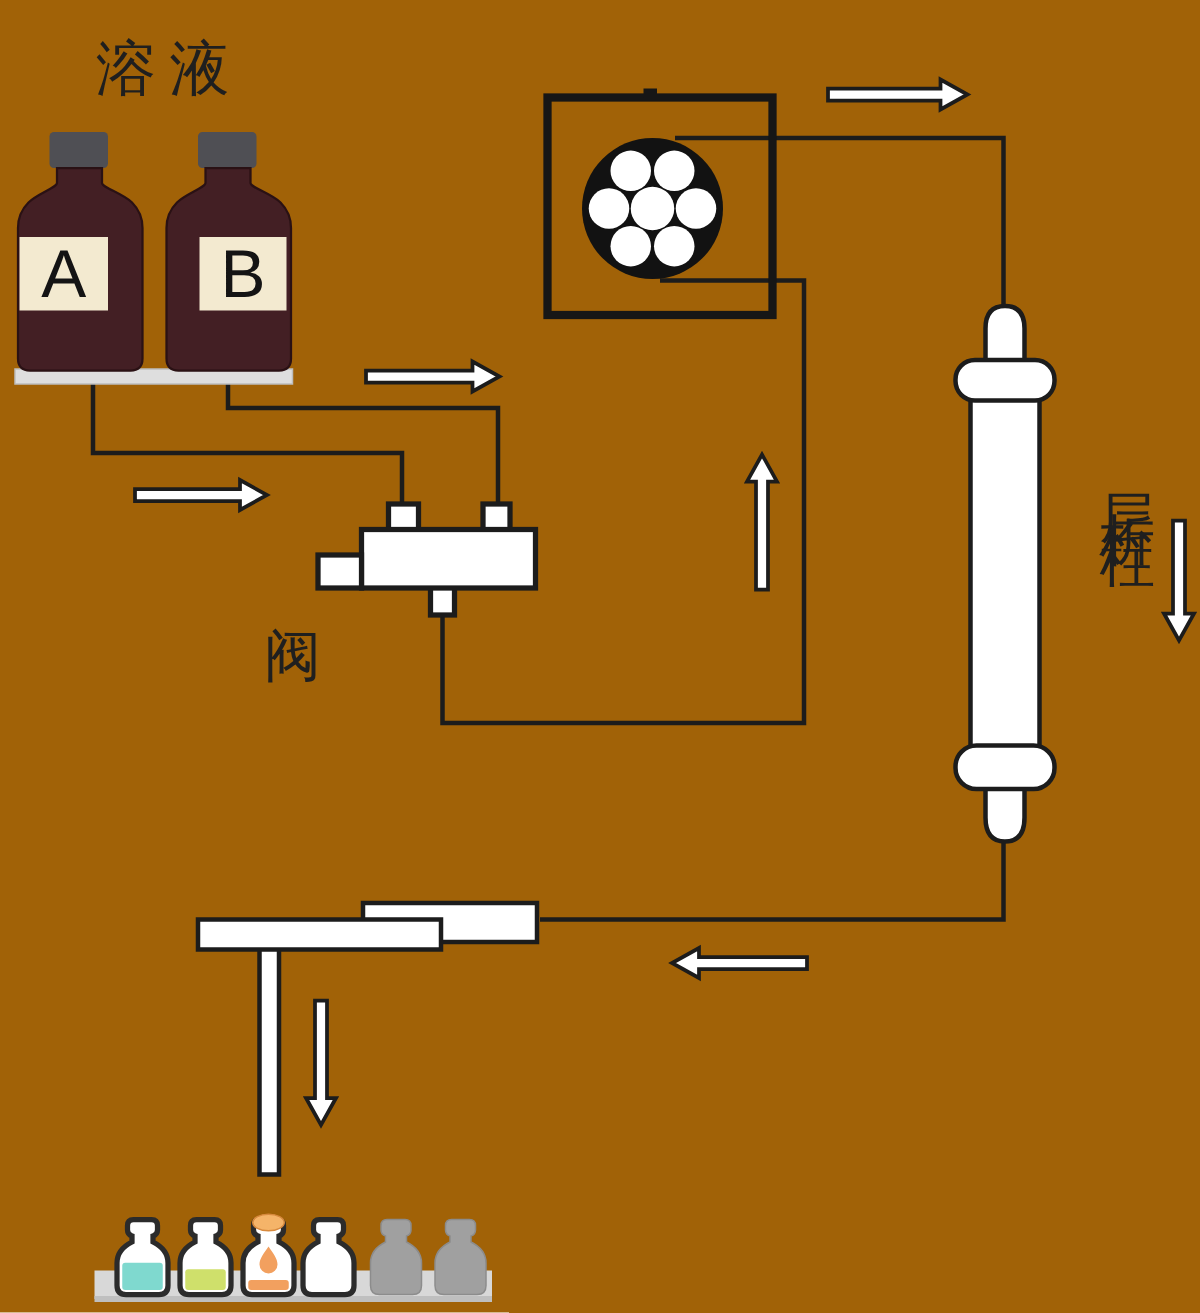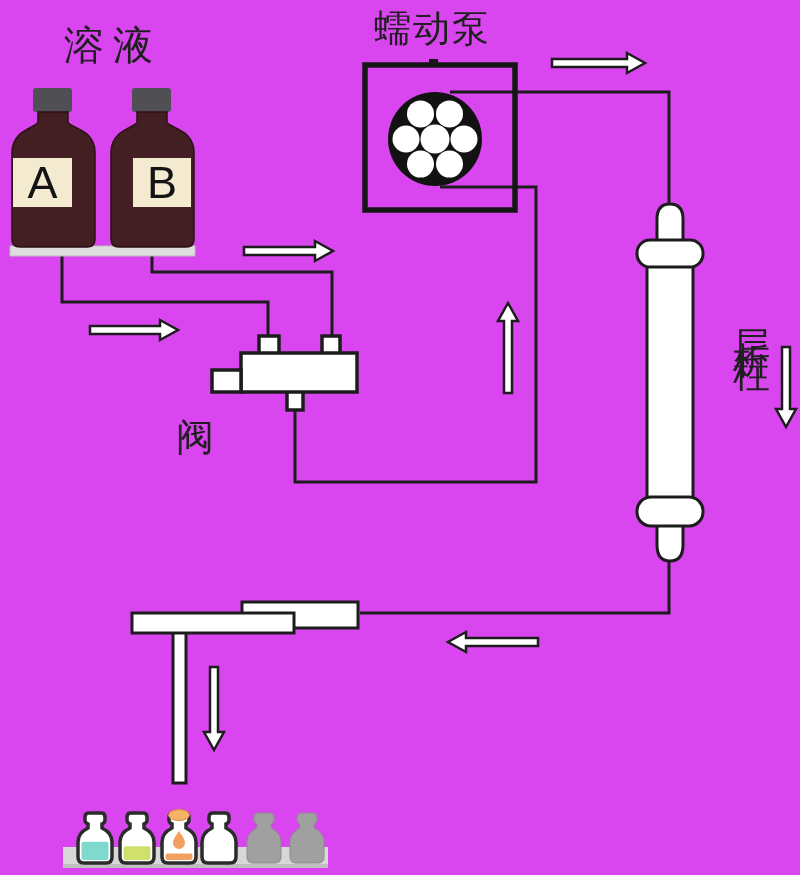--- a/index.html
+++ b/index.html
@@ -1,17 +1,17 @@
 <!DOCTYPE html>
 <html><head>
 <meta charset="utf-8">
 <style>
   html,body{margin:0;padding:0;background:#ffffff;}
   .canvas{
-    position:relative;width:800px;height:875px;background:#d946ef;overflow:hidden;
+    position:relative;width:800px;height:875px;background:#a16207;overflow:hidden;
     font-family:"Liberation Sans",sans-serif;color:#1c1c1c;
   }
   .canvas svg{position:absolute;left:0;top:0;}
   .lbl{position:absolute;color:#1f1f1f;white-space:nowrap;}
   .lbl-solution{left:64px;top:18px;font-size:40px;letter-spacing:9px;font-weight:500;}
   .lbl-pump{left:374px;top:4px;font-size:37px;letter-spacing:2px;font-weight:500;}
   .lbl-valve{left:176px;top:412px;font-size:38px;font-weight:500;}
   .lbl-column{
     left:726px;top:300px;font-size:37px;font-weight:500;
     writing-mode:vertical-rl;text-orientation:upright;letter-spacing:13px;
@@ -119,18 +119,17 @@
         <g transform="translate(246,811)">
           <path d="M12,2 H24 Q28,2 28,6 V9 Q28,12 25,13 V17 C31,20 35,25 35,31 V46 Q35,52 29,52 H7 Q1,52 1,46 V31 C1,25 5,20 11,17 V13 Q8,12 8,9 V6 Q8,2 12,2 Z" fill="#a0a0a0" stroke="#8c8c8c" stroke-width="1"></path>
         </g>
         <g transform="translate(289,811)">
           <path d="M12,2 H24 Q28,2 28,6 V9 Q28,12 25,13 V17 C31,20 35,25 35,31 V46 Q35,52 29,52 H7 Q1,52 1,46 V31 C1,25 5,20 11,17 V13 Q8,12 8,9 V6 Q8,2 12,2 Z" fill="#a0a0a0" stroke="#8c8c8c" stroke-width="1"></path>
         </g>
       </g>
   </svg>
 
   <div class="lbl lbl-solution">溶液</div>
-  <div class="lbl lbl-pump">蠕动泵</div>
   <div class="lbl lbl-valve">阀</div>
   <div class="lbl lbl-column">层析柱</div>
   <div class="bottle-letter letter-a">A</div>
   <div class="bottle-letter letter-b">B</div>
 </div>
 
 </body></html>

